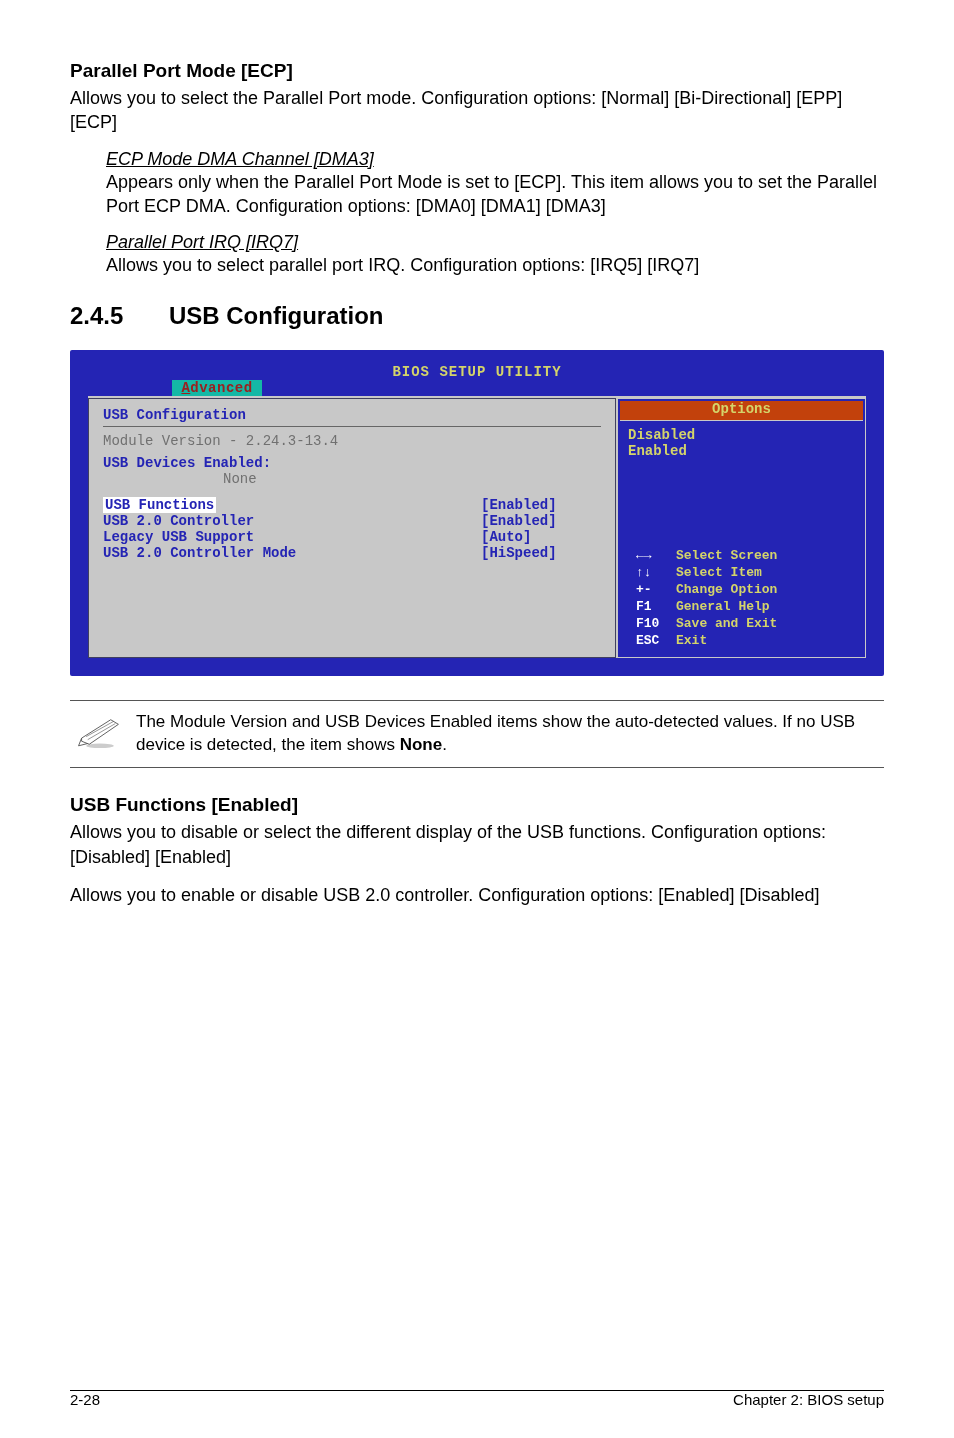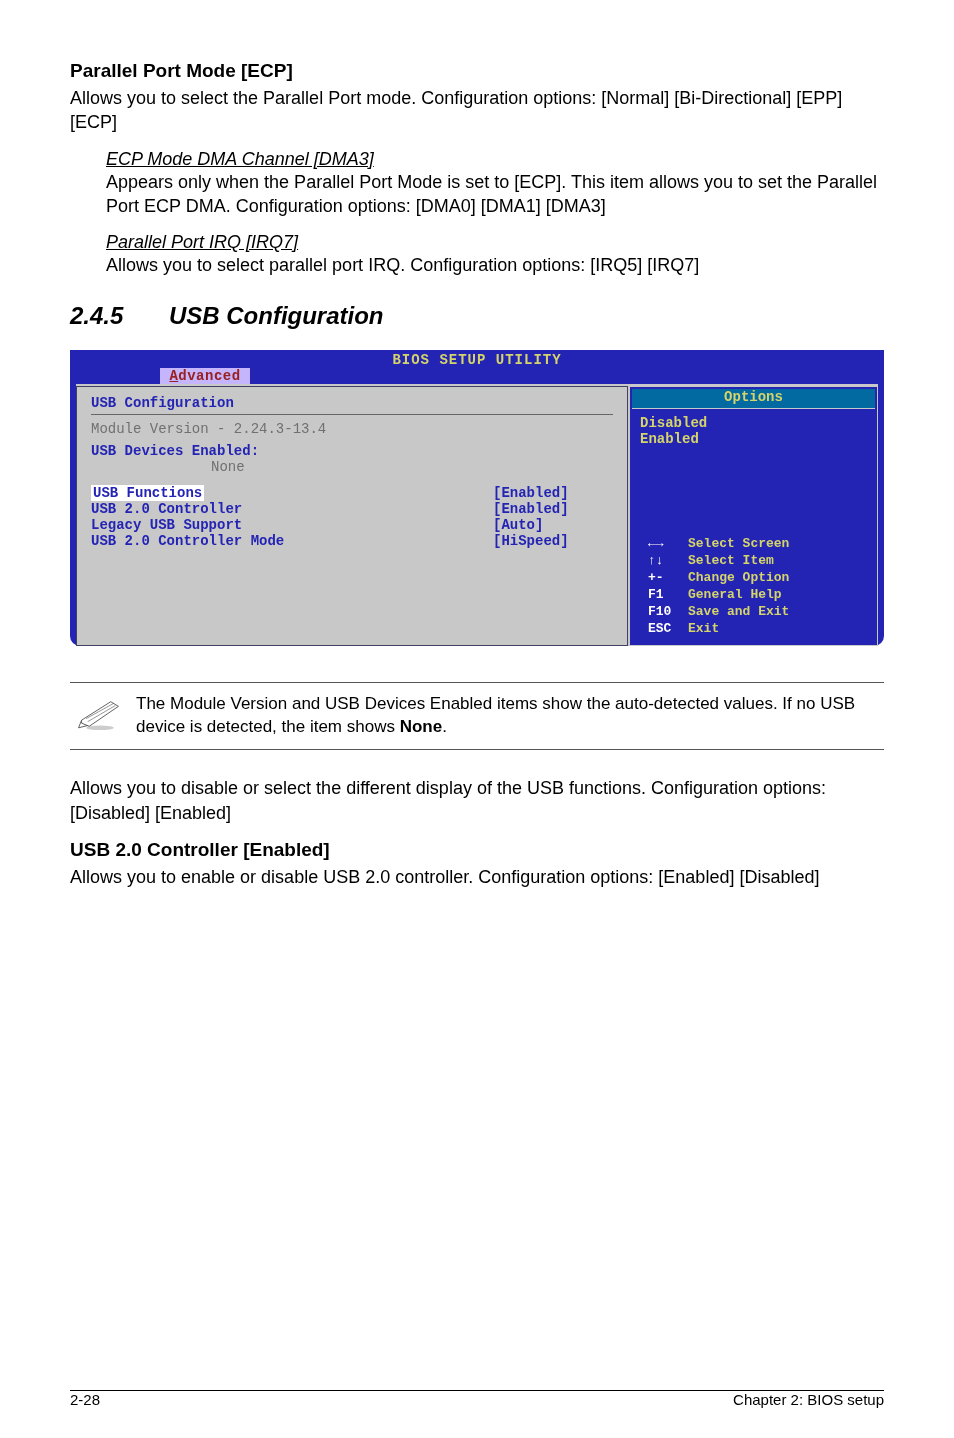--- a/index.html
+++ b/index.html
@@ -13,46 +13,46 @@
       flex-direction: column;
       color: #000;
     }
     .content { flex: 1; }
     h2.sub { font-size: 19px; font-weight: bold; margin-bottom: 4px; }
     p.body { font-size: 18px; line-height: 1.35; margin-bottom: 14px; }
     .indent { margin-left: 36px; margin-top: 8px; }
     .italic-under { font-style: italic; text-decoration: underline; font-size: 18px; }
     .section-num { font-size: 24px; font-weight: bold; display: inline-block; width: 90px; }
     .section-title { font-size: 24px; font-weight: bold; }
-    h1.section { margin-top: 18px; margin-bottom: 0; font-style: italic; }
+    h1.section { margin-top: 18px; margin-bottom: 0; }
     .bold { font-weight: bold; }
 
     
     .bios {
-      margin: 18px 0 36px 0;
+      margin: 18px 0 24px 0;
       background: #2424b4;
-      padding: 0;
-      border-radius: 10px;
+      padding: 12px;
+      border-radius: 2px;
       font-family: "Courier New", monospace;
       font-size: 14px;
       position: relative;
     }
     .bios-title {
       color: #d4d46a;
       background: #2424b4;
       text-align: center;
       font-weight: bold;
       padding: 2px 0 0 0;
       font-size: 14px;
       letter-spacing: 1px;
     }
     .bios-tab {
       margin-left: 90px;
       display: inline-block;
-      background: #c4b5fd;
+      background: #14b8a6;
       color: #9a2020;
       font-weight: bold;
       padding: 0px 2px;
       font-size: 14px;
       letter-spacing: 0.5px;
       width: 90px;
       text-align: center;
     }
     .bios-tab .ul { text-decoration: underline; }
     .bios-body {
@@ -70,21 +70,21 @@
     .bios-side {
       width: 250px;
       background: #2424b4;
       border: 1px solid #c8c8c8;
       border-left: 2px solid #c8c8c8;
       padding: 8px 10px;
       color: #fff;
       position: relative;
     }
     .bios-side-header {
-      background: #0369a1;
+      background: #c2410c;
       color: #d4d46a;
       text-align: center;
       font-weight: bold;
       padding-bottom: 3px;
       border-bottom: 1px solid #c8c8c8;
       margin: -6px -8px 6px -8px;
     }
     .bios-main .hdr { color: #2424b4; font-weight: bold; border-bottom: 1px solid #666; padding-bottom:3px; margin-bottom:6px;}
     .bios-main .grey { color: #707070; }
     .bios-main .blue { color: #2424b4; font-weight: bold; }
@@ -181,23 +181,23 @@
         <path d="M6 30 L2 40 L14 37" fill="none" stroke="#555" stroke-width="1.2"></path>
         <line x1="12" y1="28" x2="48" y2="8" stroke="#555" stroke-width="0.8"></line>
         <line x1="14" y1="32" x2="50" y2="11" stroke="#555" stroke-width="0.8"></line>
       </svg>
     </div>
     <div class="note-text">
       <span>The Module Version and USB Devices Enabled items show the auto-detected values. If no USB device is detected, the item shows </span><span class="bold">None</span><span>.</span>
     </div>
   </div>
 
+  <h2 class="sub">USB Functions [Enabled]</h2>
   <p class="body">Allows you to disable or select the different display of the USB functions. Configuration options: [Disabled] [Enabled]</p>
 
-  <h2 class="sub">USB 2.0 Controller [Enabled]</h2>
   <p class="body">Allows you to enable or disable USB 2.0 controller. Configuration options: [Enabled] [Disabled]</p>
 
 </div>
 
 <div class="footer">
   <span>2-28</span>
   <span>Chapter 2: BIOS setup</span>
 </div>
 
 </body></html>

